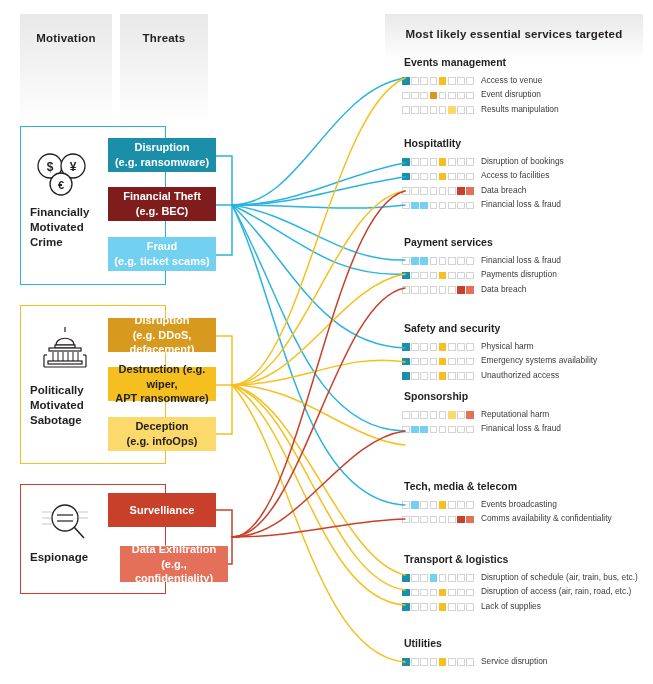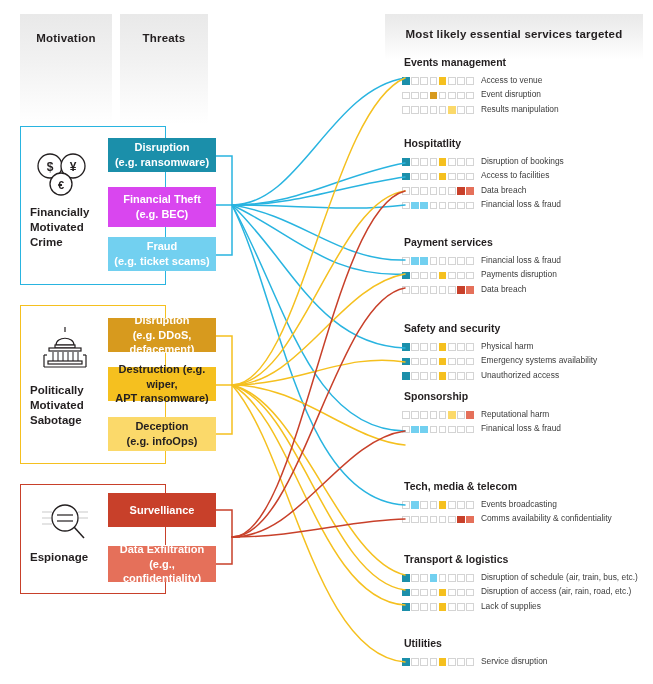--- a/index.html
+++ b/index.html
@@ -108,21 +108,21 @@
       <circle cx="41" cy="18" r="12" fill="#fff" stroke="#231f20" stroke-width="1.3"></circle>
       <circle cx="29" cy="36" r="11" fill="#fff" stroke="#231f20" stroke-width="1.3"></circle>
       <text x="18" y="23" font-size="12" font-weight="bold" text-anchor="middle" font-family="Liberation Sans, sans-serif" fill="#231f20">$</text>
       <text x="41" y="23" font-size="12" font-weight="bold" text-anchor="middle" font-family="Liberation Sans, sans-serif" fill="#231f20">¥</text>
       <text x="29" y="41" font-size="11" font-weight="bold" text-anchor="middle" font-family="Liberation Sans, sans-serif" fill="#231f20">€</text>
     </svg>
   </div>
   <div class="grplabel" style="left:30px;top:205px;width:80px">Financially<br>Motivated<br>Crime</div>
 
   <div class="tbox" style="left:108px;top:138px;width:108px;height:34px;background:#1b8faa">Disruption<br>(e.g. ransomware)</div>
-  <div class="tbox" style="left:108px;top:187px;width:108px;height:40px;background:#d946ef">Financial Theft<br>(e.g. BEC)</div>
+  <div class="tbox" style="left:108px;top:187px;width:108px;height:34px;background:#7f1d1d">Financial Theft<br>(e.g. BEC)</div>
   <div class="tbox" style="left:108px;top:237px;width:108px;height:34px;background:#72d0f0">Fraud<br>(e.g. ticket scams)</div>
 
   <div class="grpbox" style="left:20px;top:305px;width:144px;height:157px;border-color:#f5c01f"></div>
 
   <div class="icon-wrap" style="left:36px;top:325px;width:58px;height:52px">
     <svg width="58" height="52" viewBox="0 0 58 52" stroke="#231f20" stroke-width="1.2" fill="none">
       <line x1="29" y1="2" x2="29" y2="7"></line>
       <path d="M20,20 C20,11 38,11 38,20 Z" fill="#fff"></path>
       <rect x="19" y="20" width="20" height="3" fill="#fff"></rect>
       <rect x="13" y="23" width="32" height="3" fill="#fff"></rect>
@@ -161,21 +161,21 @@
           <line x1="6" y1="20" x2="15" y2="20"></line>
         <line x1="6" y1="26" x2="16" y2="26"></line>
         <line x1="42" y1="14" x2="52" y2="14"></line>
           <line x1="43" y1="20" x2="52" y2="20"></line>
       </g>
     </svg>
   </div>
   <div class="grplabel" style="left:30px;top:550px;width:90px">Espionage</div>
 
   <div class="tbox" style="left:108px;top:493px;width:108px;height:34px;background:#c8402a">Survelliance</div>
-  <div class="tbox" style="left:108px;top:546px;width:108px;height:36px;background:#e5705a">Data Exfiltration<br>(e.g., confidentiality)</div>
+  <div class="tbox" style="left:120px;top:546px;width:108px;height:36px;background:#e5705a">Data Exfiltration<br>(e.g., confidentiality)</div>
 
   <div id="sections-host">
       <div class="sec" style="top: 56px;">
         <div class="sec-title">Events management</div>
         <div class="row">
           <div class="cells">
             <div class="cell" style="background: rgb(27, 143, 170); border-color: rgb(27, 143, 170);"></div>
             <div class="cell"></div>
             <div class="cell"></div>
             <div class="cell"></div>

